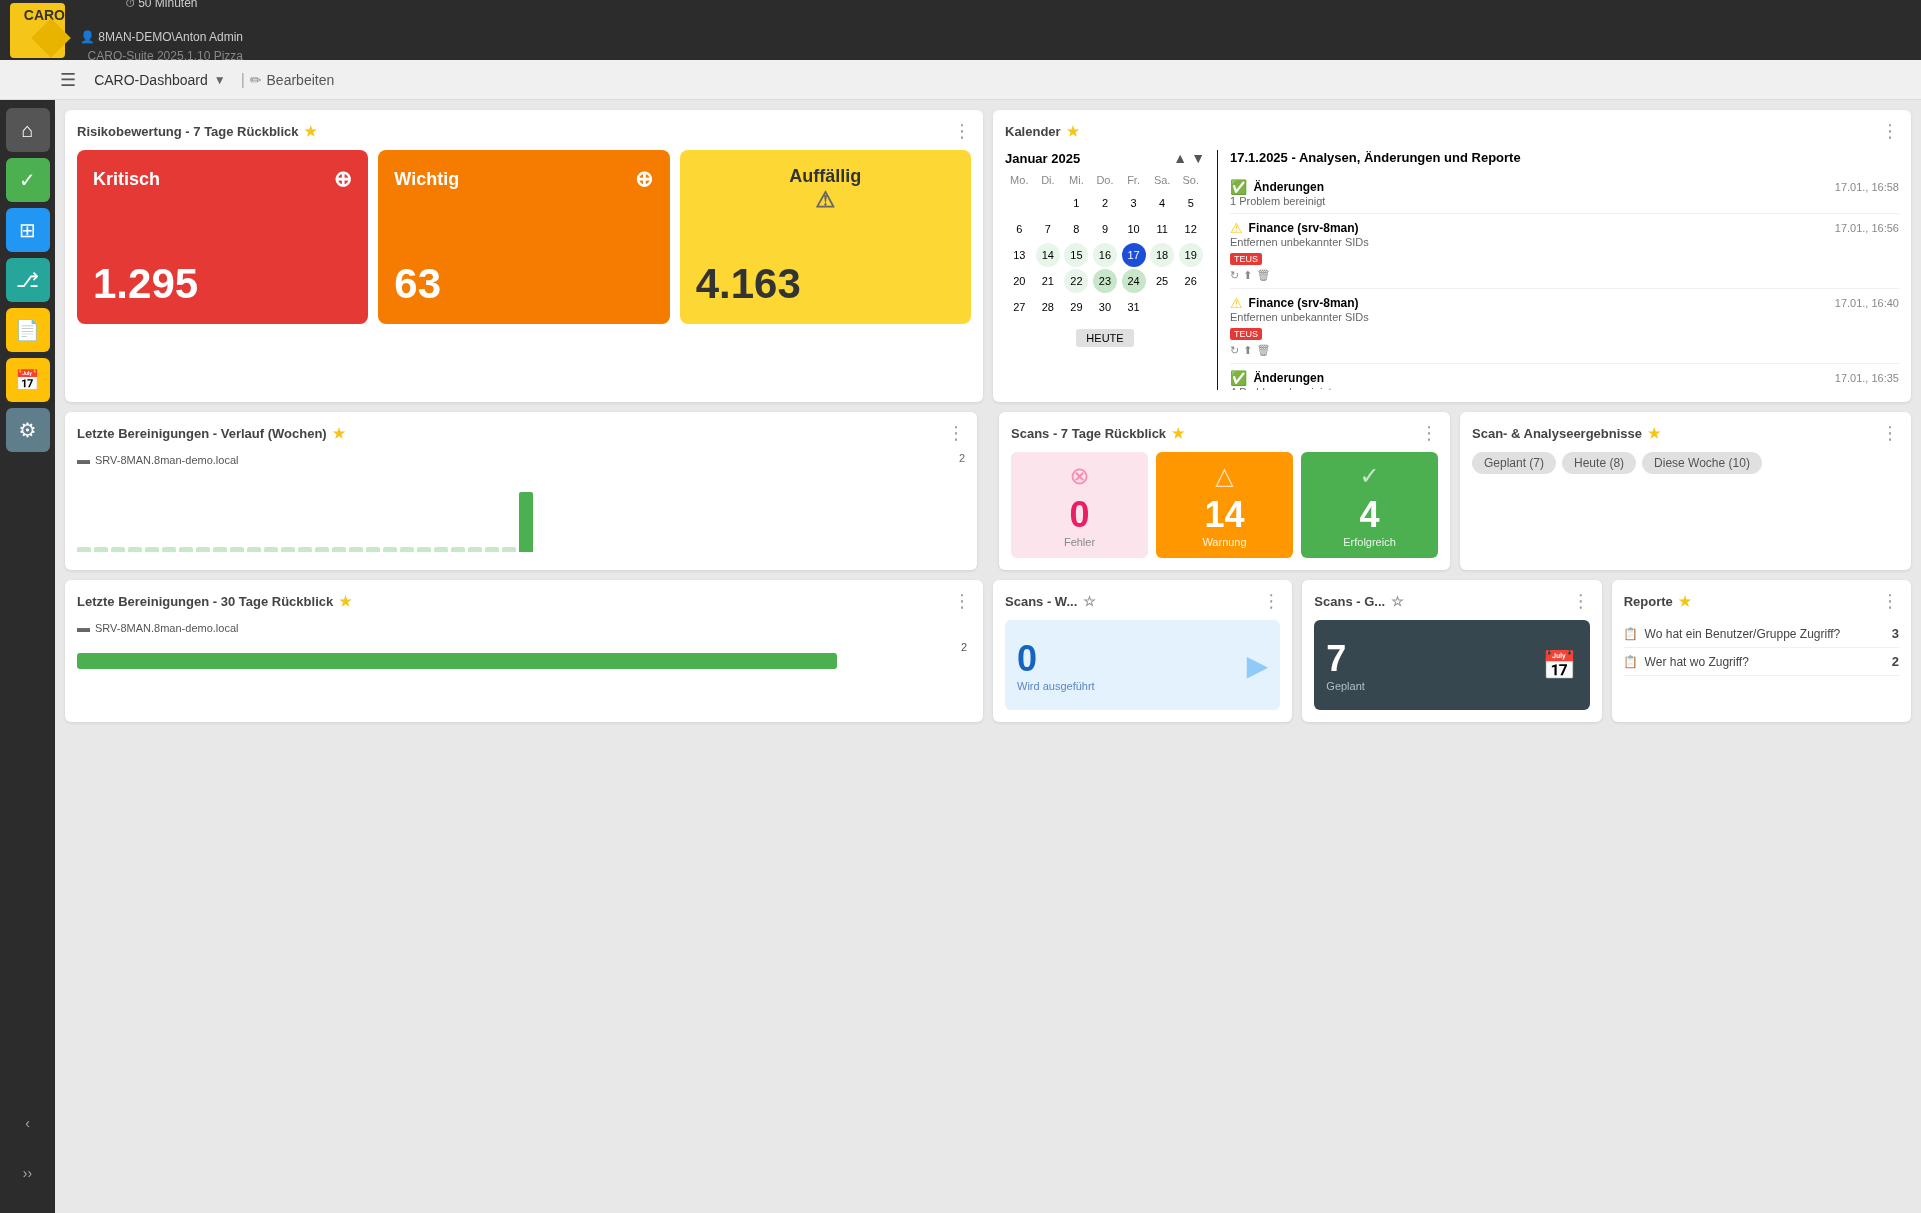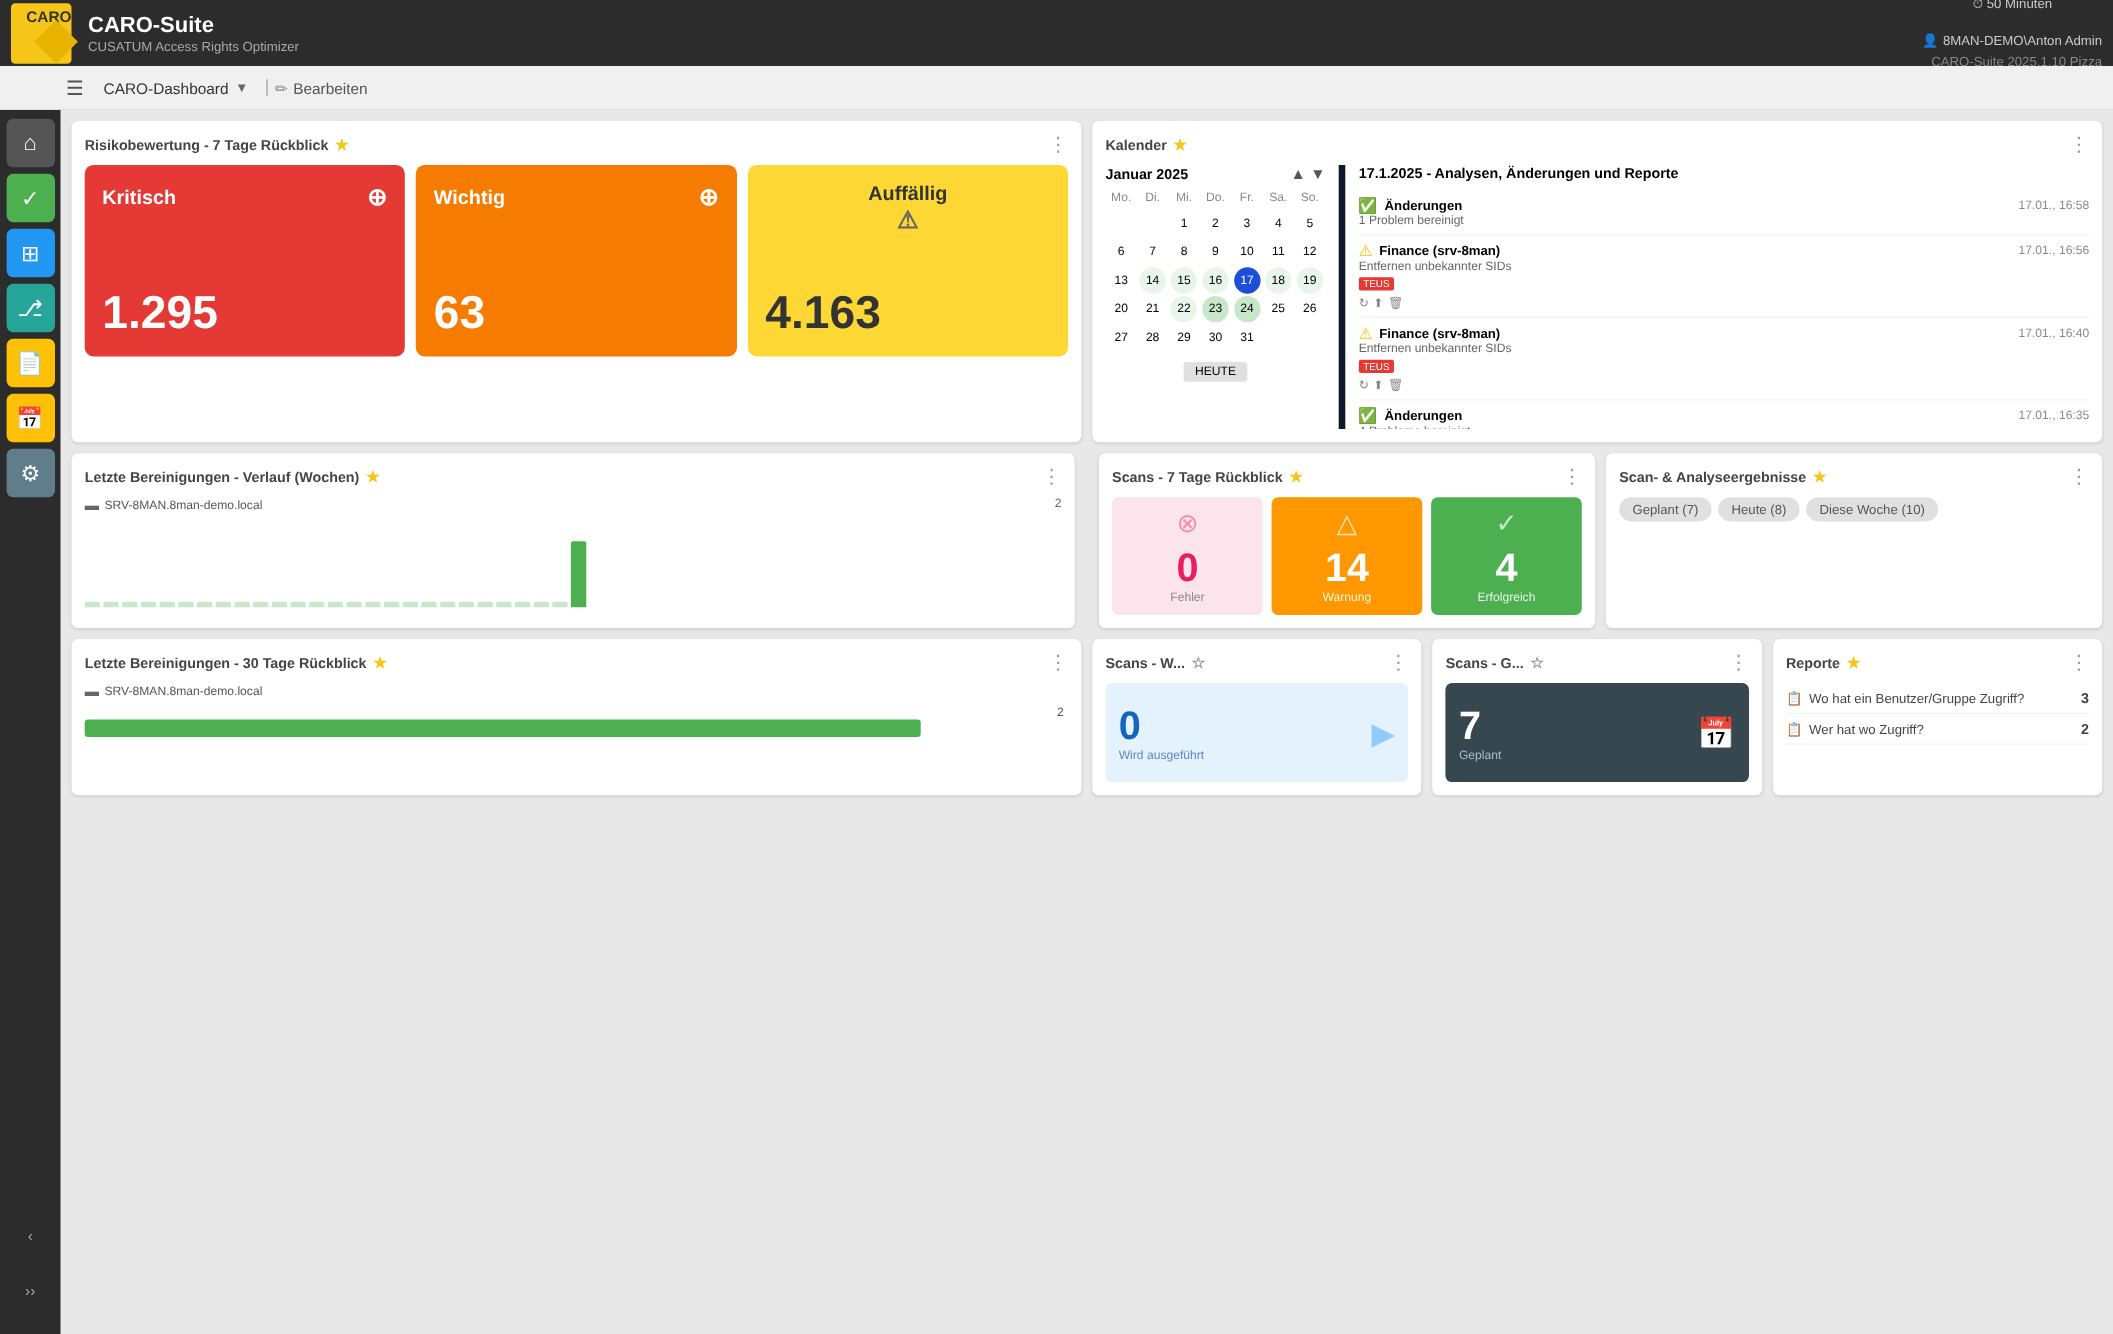--- a/index.html
+++ b/index.html
@@ -170,21 +170,21 @@
     .cal-grid { font-size: 11px; }
     .cal-days-header { display: grid; grid-template-columns: repeat(7, 1fr); text-align: center; color: #888; margin-bottom: 4px; }
     .cal-days { display: grid; grid-template-columns: repeat(7, 1fr); text-align: center; }
     .cal-day { padding: 3px; border-radius: 50%; width: 24px; height: 24px; display: flex; align-items: center; justify-content: center; margin: 1px auto; font-size: 11px; cursor: pointer; }
     .cal-day.today { background: #1d4ed8; color: #fff; border-radius: 50%; }
     .cal-day.highlighted { background: #e8f5e9; border-radius: 50%; }
     .cal-day.selected-range { background: #c8e6c9; }
     .cal-today-btn { background: #e0e0e0; border: none; border-radius: 3px; padding: 3px 10px; font-size: 11px; cursor: pointer; }
     .calendar-right {
       flex: 1; overflow-y: auto; max-height: 240px;
-      border-left: 6px solid #0f172a; padding-left: 12px;
+      border-left: 1px solid #0f172a; padding-left: 12px;
     }
     .cal-event-date { font-size: 13px; font-weight: 600; margin-bottom: 8px; }
     .cal-event-item { padding: 6px 0; border-bottom: 1px solid #f0f0f0; }
     .cal-event-header { display: flex; justify-content: space-between; align-items: center; }
     .cal-event-title { font-size: 12px; font-weight: 600; }
     .cal-event-time { font-size: 11px; color: #888; }
     .cal-event-desc { font-size: 11px; color: #666; }
     .cal-event-tag { background: #e53935; color: #fff; font-size: 9px; padding: 1px 4px; border-radius: 2px; display: inline-block; margin-top: 2px; }
     .cal-event-actions { display: flex; gap: 4px; margin-top: 3px; }
     .cal-event-action { font-size: 11px; color: #888; cursor: pointer; }
@@ -259,24 +259,20 @@
     .cal-nav-btn { background: none; border: none; cursor: pointer; font-size: 14px; color: #555; }
   </style>
 </head>
 <body>
 
 <div class="top-bar">
   <div class="logo-box">
     <span class="caro-text">CARO</span>
     <div class="diamond"></div>
   </div>
-  <div class="top-bar-title">
-    <h1>CARO-Suite</h1>
-    <p>CUSATUM Access Rights Optimizer</p>
-  </div>
   <div class="top-bar-right">
     <div class="session">
       <span>⏱ <span>50 Minuten</span></span>
       <span>👤 <span>8MAN-DEMO\Anton Admin</span></span>
     </div>
     <div class="version">CARO-Suite 2025.1.10 Pizza</div>
   </div>
 </div>
 
 <div class="second-bar">

